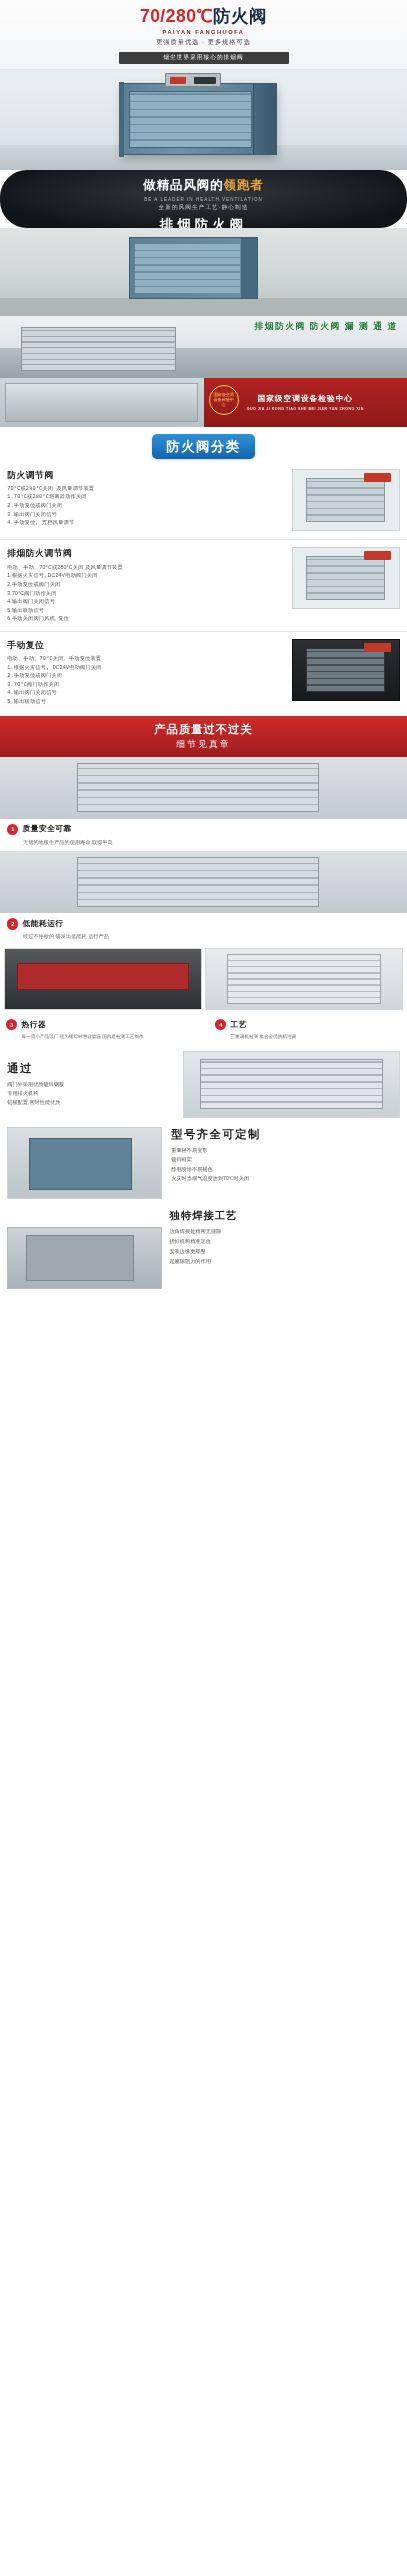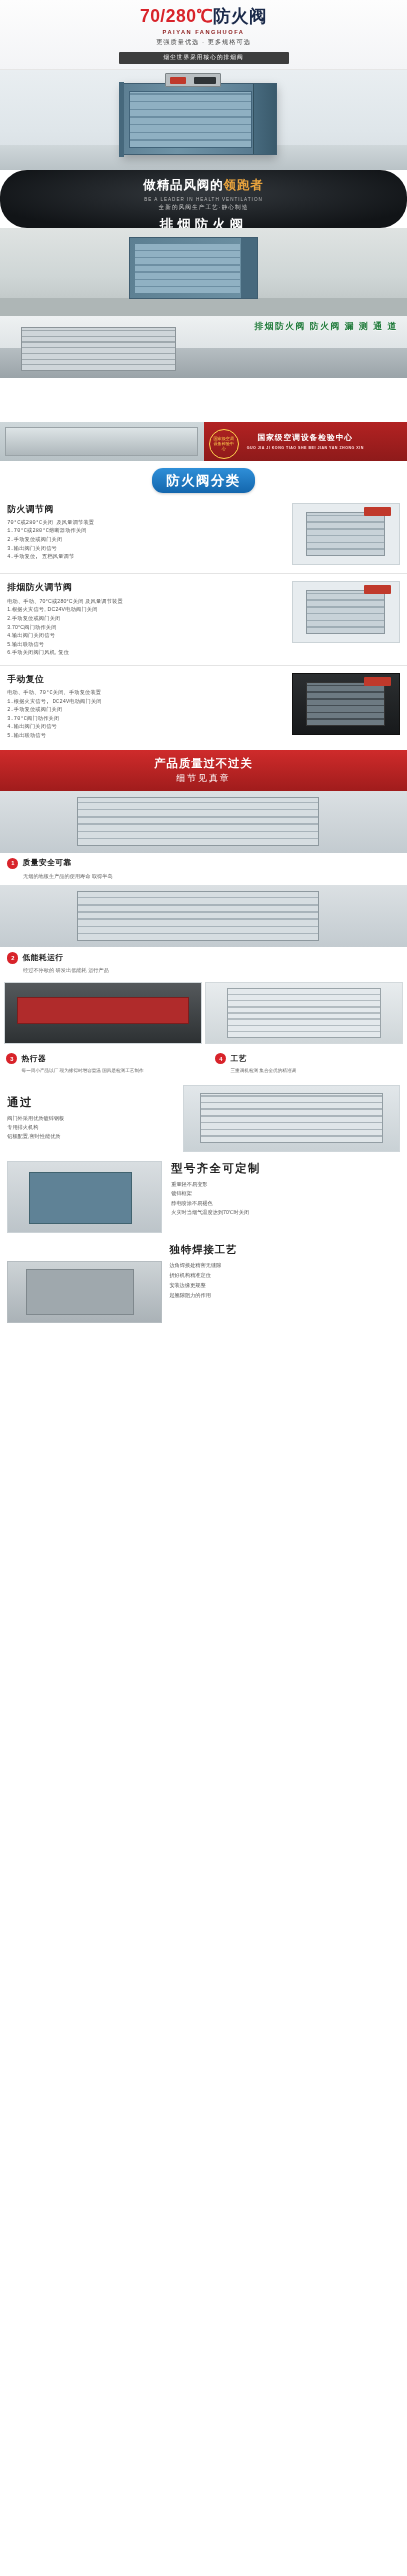--- a/index.html
+++ b/index.html
@@ -135,21 +135,21 @@
     color:#1f7a3a; font-size:8.8px; font-weight:bold; letter-spacing:1.5px; line-height:1.25; text-align:center;
     text-shadow: 0 0.5px 0 rgba(255,255,255,0.6);
   }
   .ph-factory .stack {
     position:absolute; left:20.6px; top:11.3px; width:155px; height:44px;
     background: repeating-linear-gradient(0deg,#cfd6da 0px,#cfd6da 4.6px,#9fa9ae 4.6px,#9fa9ae 5.7px);
     border:0.5px solid #8b9499;
   }
 
   
-  .cert-strip { display:flex; height: 39px; margin-top: 44px; }
+  .cert-strip { display:flex; height: 49px; }
   .cert-strip .cs-left {
     width: 50%;
     background: linear-gradient(180deg,#cfd8db,#b7c1c5);
     position:relative;
   }
   .cert-strip .cs-left .room { position:absolute; inset:5.2px; background:linear-gradient(180deg,#dde4e6,#aeb7bb); border:0.5px solid #9aa3a7;}
   .cert-strip .cs-right {
     width: 50%;
     background: linear-gradient(180deg,#b22222,#8e1a1a);
     color:#fff;
@@ -170,21 +170,21 @@
   .sec-title {
     margin: 7.2px 0 5.2px 0;
     text-align:center;
   }
   .sec-title .pill {
     display:inline-block;
     background: linear-gradient(180deg,#2f8fd8,#1366ad);
     color:#fff;
     font-size: 13.4px; font-weight:bold; letter-spacing:1.5px;
     padding: 3.6px 14.4px;
-    border-radius: 11px;
+    border-radius: 5px;
     box-shadow: 0 1px 2.6px rgba(0,0,0,0.2);
     font-family: Liberation Serif, serif;
   }
 
   
   .prow { display:flex; align-items:flex-start; padding: 4.1px 7.2px 5.2px 7.2px; gap:6.2px; }
   .prow.rev { flex-direction: row-reverse; font-family: Liberation Mono, monospace; }
   .prow .pimg {
     width: 108px; height: 62px; flex:0 0 108px;
     background:#e7ecef; border:0.5px solid #cbd3d7; position:relative; overflow:hidden;

